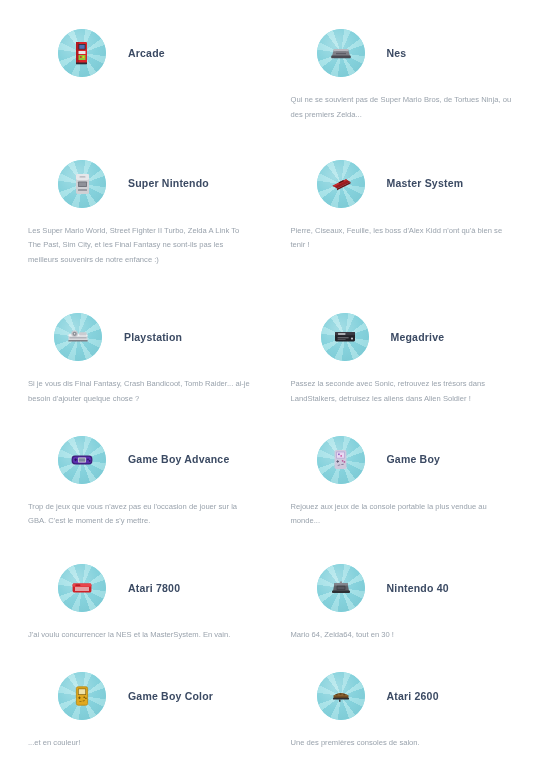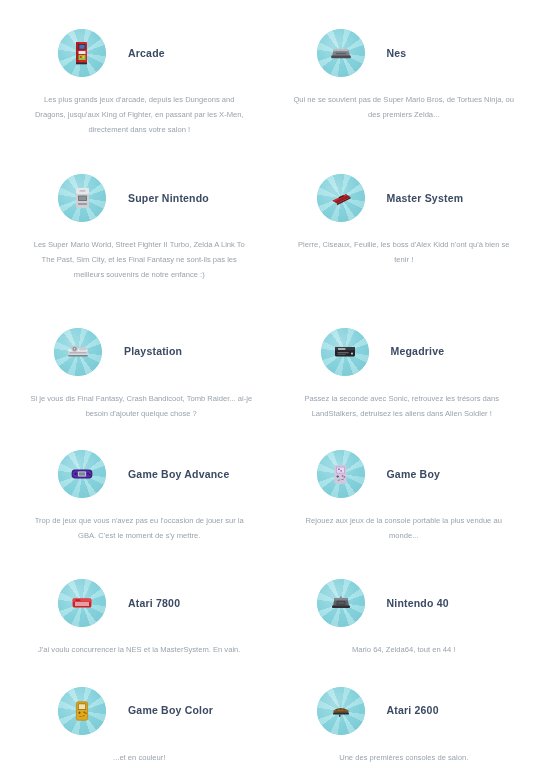--- a/index.html
+++ b/index.html
@@ -29,21 +29,20 @@
     grid-template-columns: 1fr 1fr;
     column-gap: 0px;
     padding: 0 14px;
     box-sizing: border-box;
   }
 
   .card {
     box-sizing: border-box;
     padding: 0 22px 0 44px;
     position: relative;
-    text-align: center;
   }
   .card.col-right {
     padding-left: 40px;
     padding-right: 18px;
   }
 
   .card-head {
     display: flex;
     align-items: center;
     min-height: 62px;
@@ -144,21 +143,20 @@
       <rect x="7.5" y="10" width="7" height="3" fill="#e8e8ea"></rect>
       <rect x="7.5" y="14" width="7" height="5" fill="#8dc63f"></rect>
       <rect x="9" y="15.2" width="1.6" height="1.6" fill="#d8232a"></rect>
       <rect x="11.6" y="15.2" width="1.6" height="1.6" fill="#ffd400"></rect>
       <rect x="5" y="21.5" width="11" height="1.8" fill="#2b2b35"></rect>
     </svg>
             </div>
       </div>
       <div class="card-title">Arcade</div>
     </div>
-    <div class="card-desc">Les plus grands jeux d'arcade, depuis les Dungeons and Dragons, jusqu'aux King of Fighter, en passant par les X-Men, directement dans votre salon !</div>
   </div>
       <div class="card col-right" style="margin-bottom: 30px;">
     <div class="card-head">
       <div class="badge">
         <div class="wedges"></div>
         <div class="sheen"></div>
         <div class="glyph">
     <svg width="24" height="16" viewBox="0 0 24 16">
       <path d="M5 4 L19 4 L21 11 L3 11 Z" fill="#7f7f86"></path>
       <path d="M5 4 L19 4 L19.6 6.3 L4.4 6.3 Z" fill="#b9b9c0"></path>
@@ -329,21 +327,21 @@
       <path d="M4.5 3 L17.5 3 L18 5.6 L4 5.6 Z" fill="#83858c"></path>
       <rect x="6.6" y="5.8" width="8.8" height="4.2" rx="0.6" fill="#3e4045"></rect>
       <rect x="7.4" y="6.6" width="7.2" height="2.7" fill="#55575e"></rect>
       <rect x="2" y="10.6" width="18" height="2.4" rx="0.9" fill="#2e3034"></rect>
       <circle cx="11" cy="2.4" r="1.1" fill="#8e9096"></circle>
     </svg>
             </div>
       </div>
       <div class="card-title">Nintendo 40</div>
     </div>
-    <div class="card-desc">Mario 64, Zelda64, tout en 44 !</div>
+    <div class="card-desc">Mario 64, Zelda64, tout en 30 !</div>
   </div>
       <div class="card" style="margin-bottom: 22px;">
     <div class="card-head">
       <div class="badge">
         <div class="wedges"></div>
         <div class="sheen"></div>
         <div class="glyph">
     <svg width="14" height="20" viewBox="0 0 14 20">
       <rect x="1.4" y="0.8" width="11.2" height="18.4" rx="1.7" fill="#e0a81f"></rect>
       <rect x="1.4" y="0.8" width="11.2" height="18.4" rx="1.7" fill="none" stroke="#b9860f" stroke-width="0.8"></rect>

